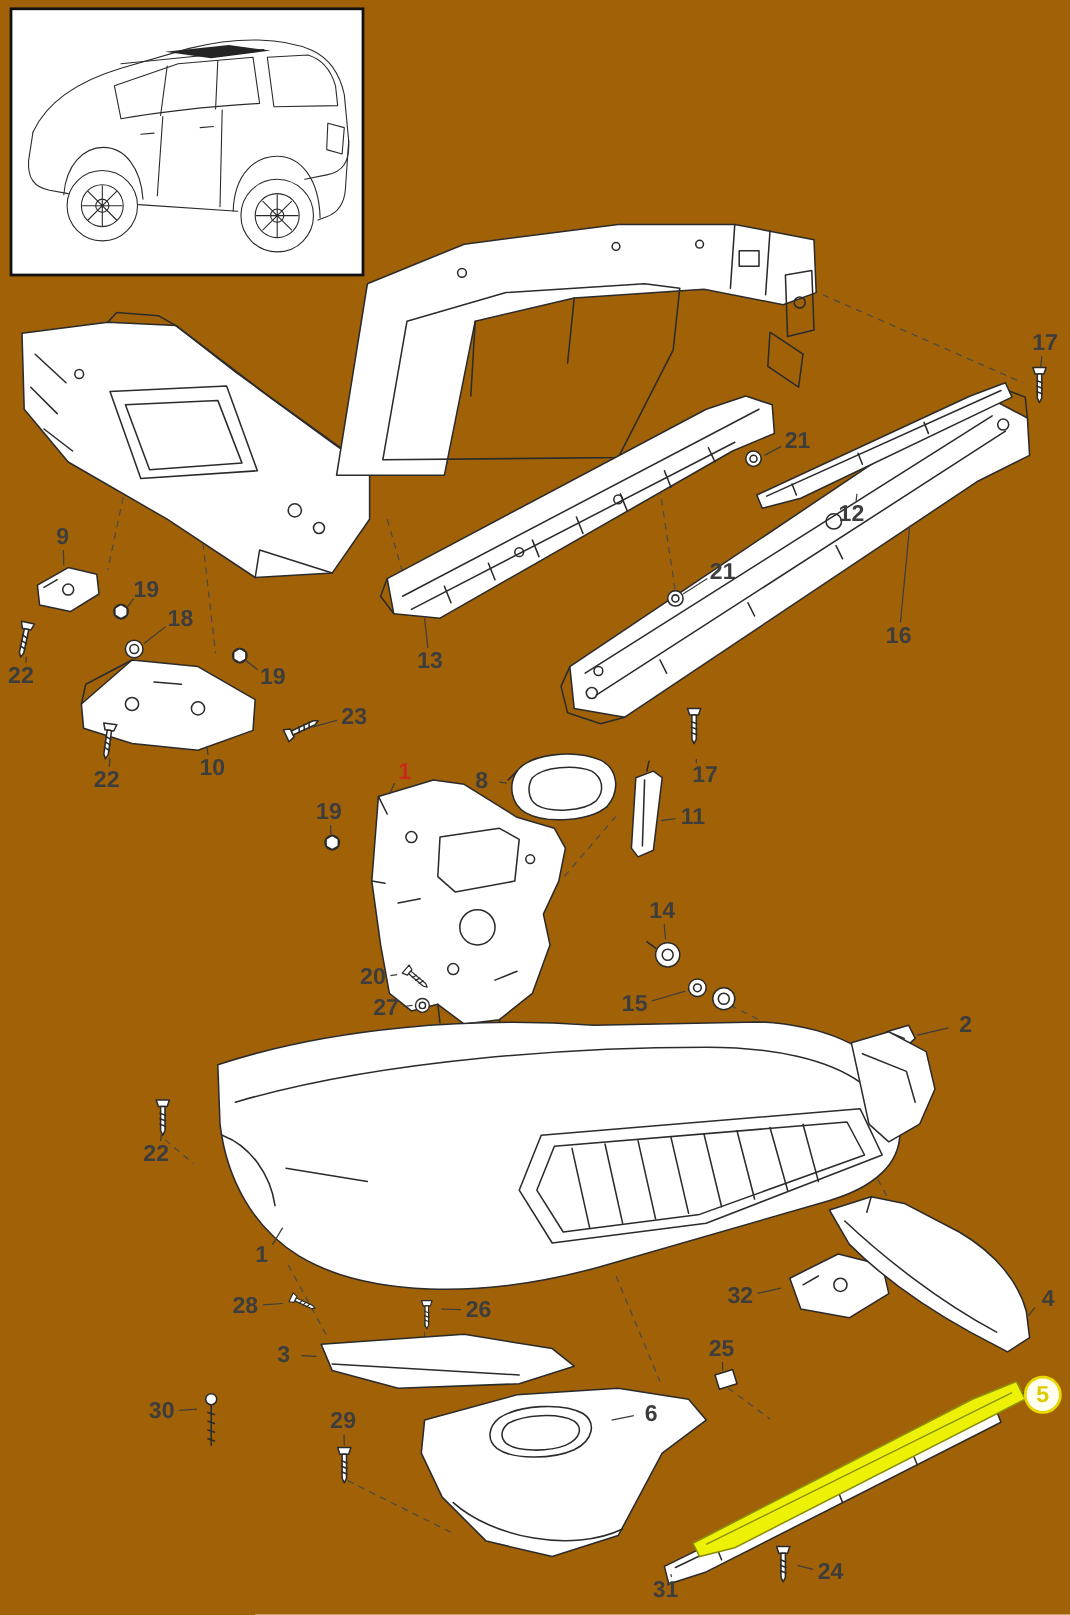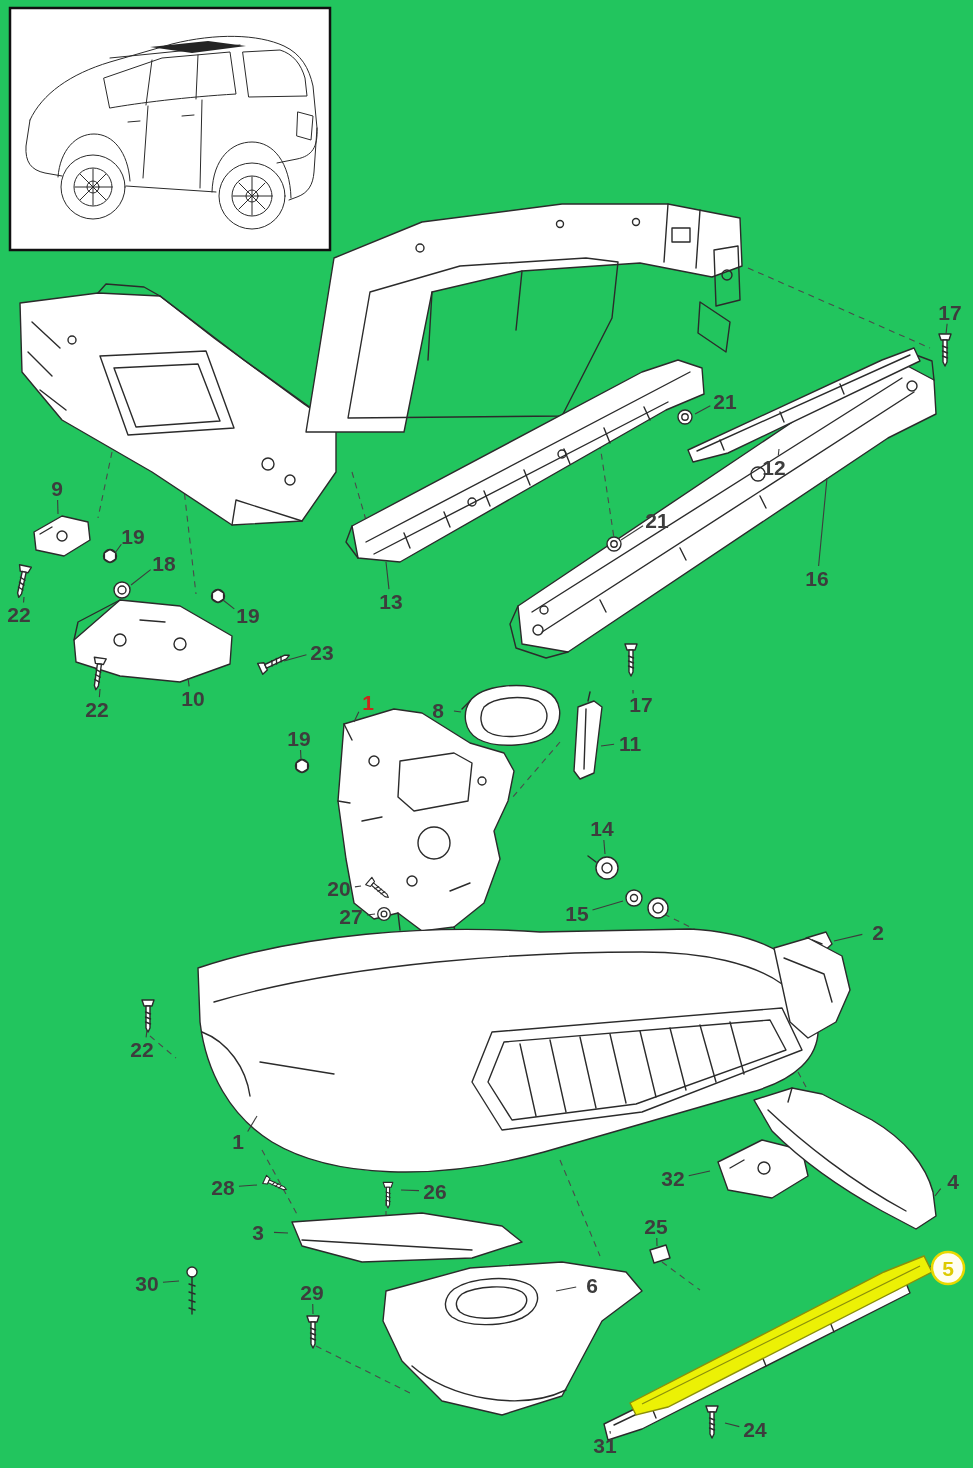--- a/index.html
+++ b/index.html
@@ -1,16 +1,16 @@
 <!DOCTYPE html>
 <html><head>
 <meta charset="utf-8">
 <style>
   html,body{margin:0;padding:0;background:#ffffff;}
-  .stage{position:relative;width:973px;height:1468px;background:#22c55e;overflow:hidden;
+  .stage{position:relative;width:973px;height:1468px;background:#a16207;overflow:hidden;
          font-family:"Liberation Sans",sans-serif;}
   svg{position:absolute;left:0;top:0;}
   .art{stroke:#2b2b2b;stroke-width:1.4;fill:none;stroke-linejoin:round;stroke-linecap:round;}
   .thin{stroke-width:1;}
   .fillw{fill:#ffffff;}
   .dark{fill:#242424;stroke:none;}
   .dash{stroke:#4a4a4a;stroke-width:1.1;stroke-dasharray:6 5;fill:none;}
   .hl-part{fill:#ecf105;stroke:#8b8f0a;stroke-width:1.4;}
   .hl-inner{stroke:#8b8f0a;stroke-width:1.2;fill:none;}
   .callout-text{font-family:"Liberation Sans",sans-serif;font-size:21px;font-weight:700;

